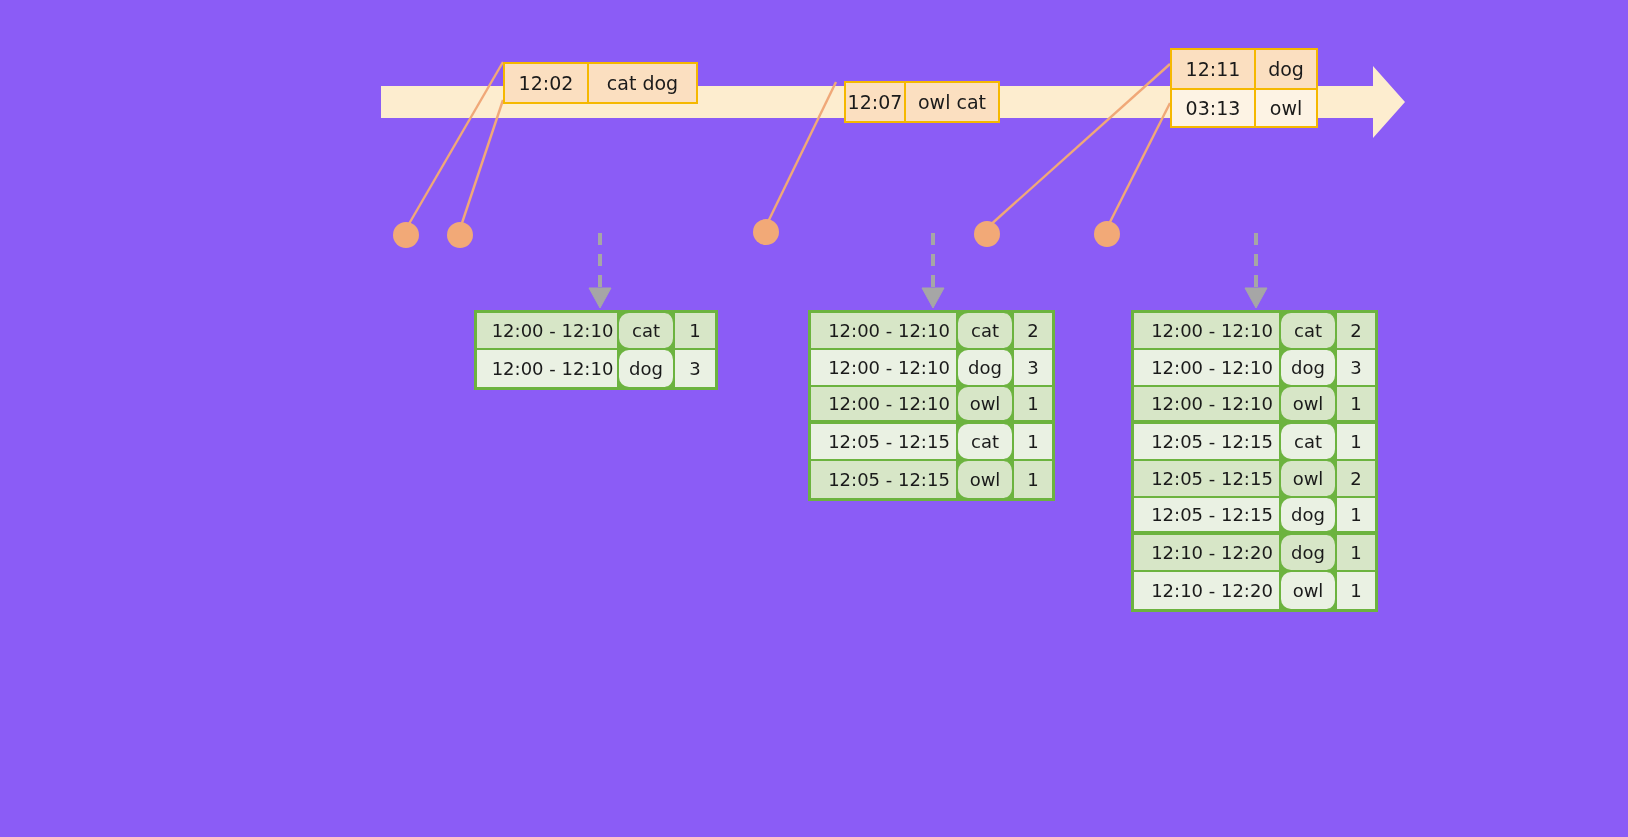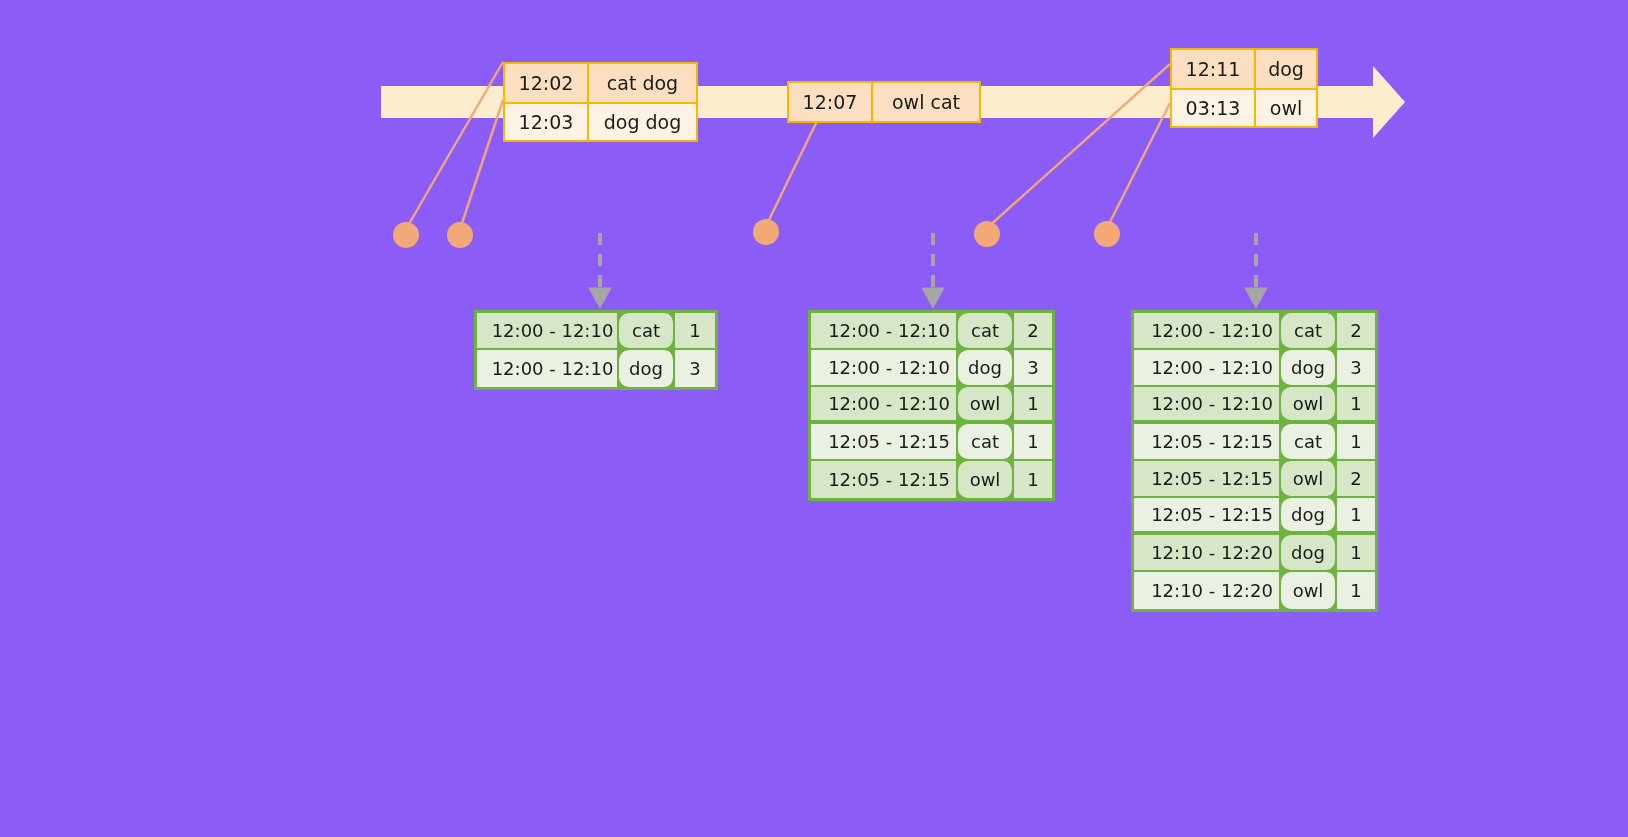--- a/index.html
+++ b/index.html
@@ -157,27 +157,23 @@
         <path d="M1245,288 L1267,288 L1256,308 Z"></path>
       </g>
     </g>
   </svg>
 
   <div class="evt-group" style="left:503px; top:62px; width:195px;">
     <div class="evt-row shade-dark">
       <div class="evt-time">12:02</div>
       <div class="evt-words">cat dog</div>
     </div>
-    <div class="evt-row shade-light">
-      <div class="evt-time">12:03</div>
-      <div class="evt-words">dog dog</div>
-    </div>
   </div>
 
-  <div class="evt-group" style="left:787px; top:81px; width:194px;">
+  <div class="evt-group" style="left:844px; top:81px; width:156px;">
     <div class="evt-row shade-dark">
       <div class="evt-time">12:07</div>
       <div class="evt-words">owl cat</div>
     </div>
   </div>
 
   <div class="evt-group" style="left:1170px; top:48px; width:148px;">
     <div class="evt-row shade-dark">
       <div class="evt-time">12:11</div>
       <div class="evt-words">dog</div>

